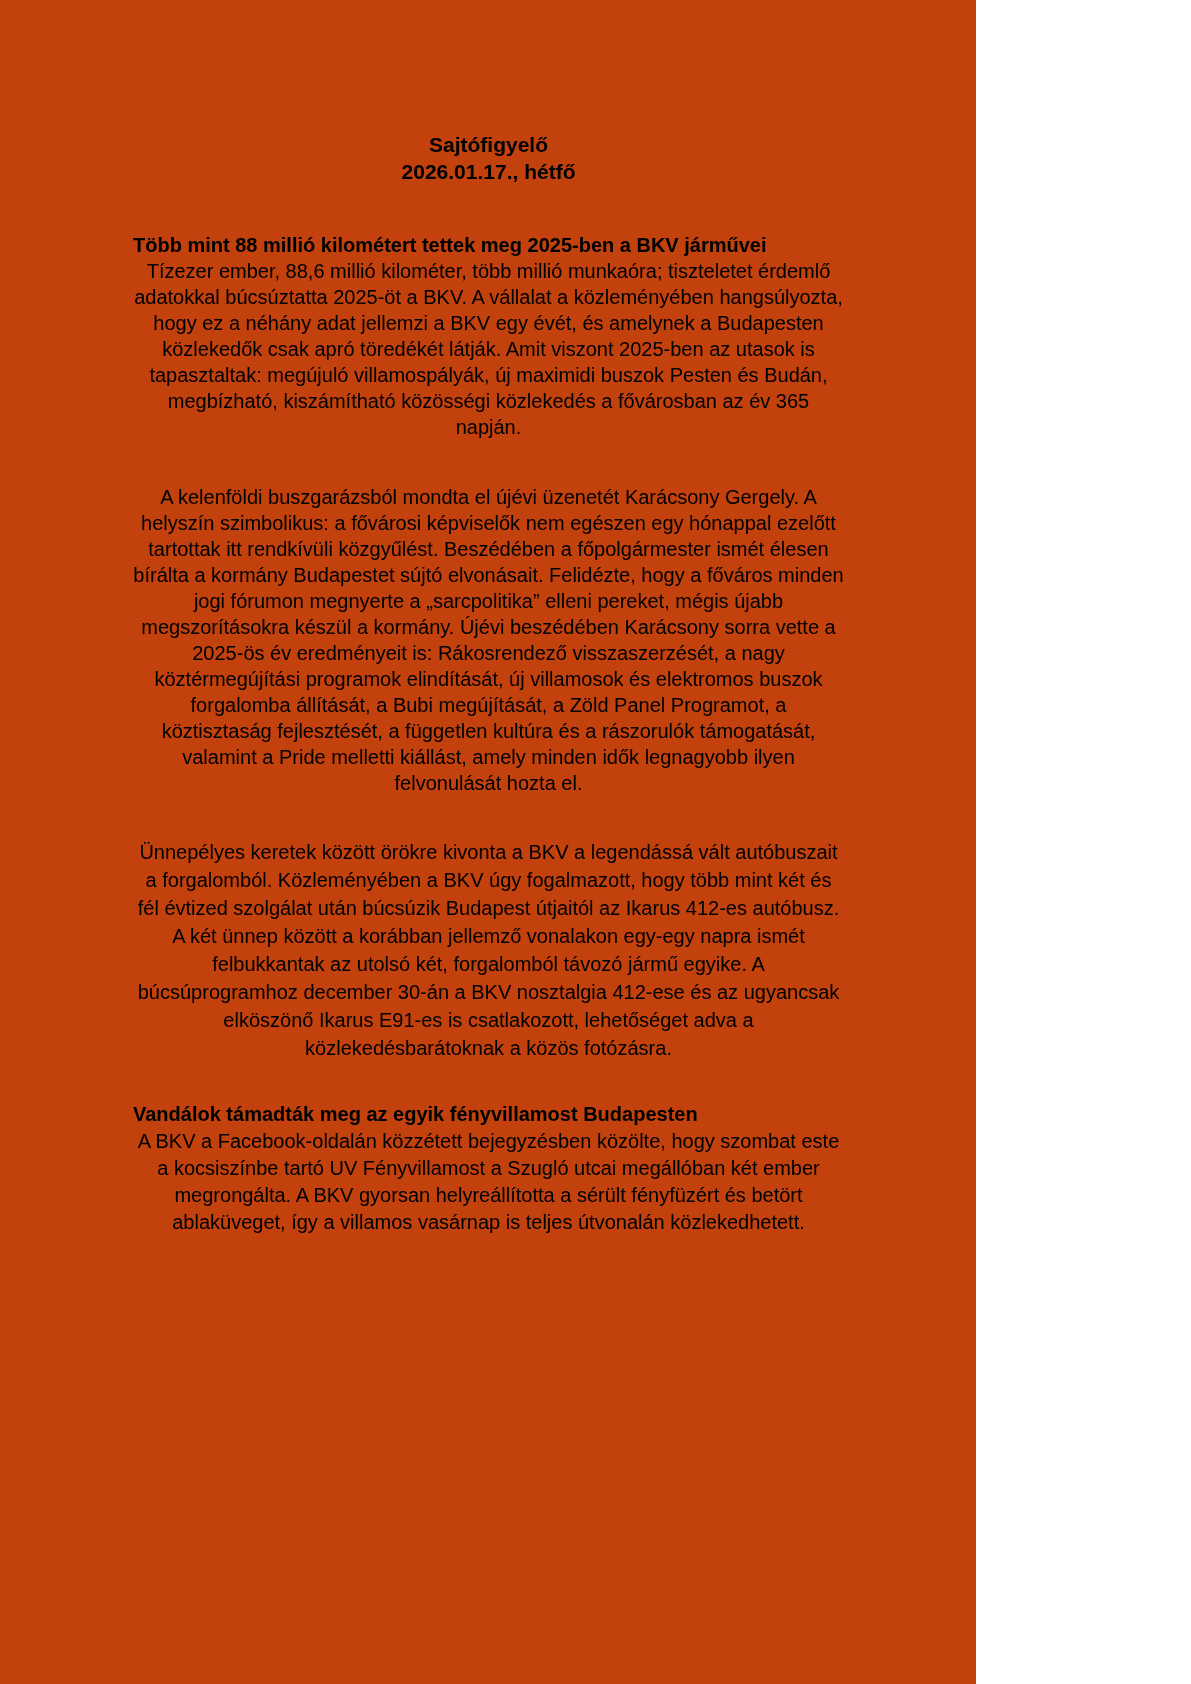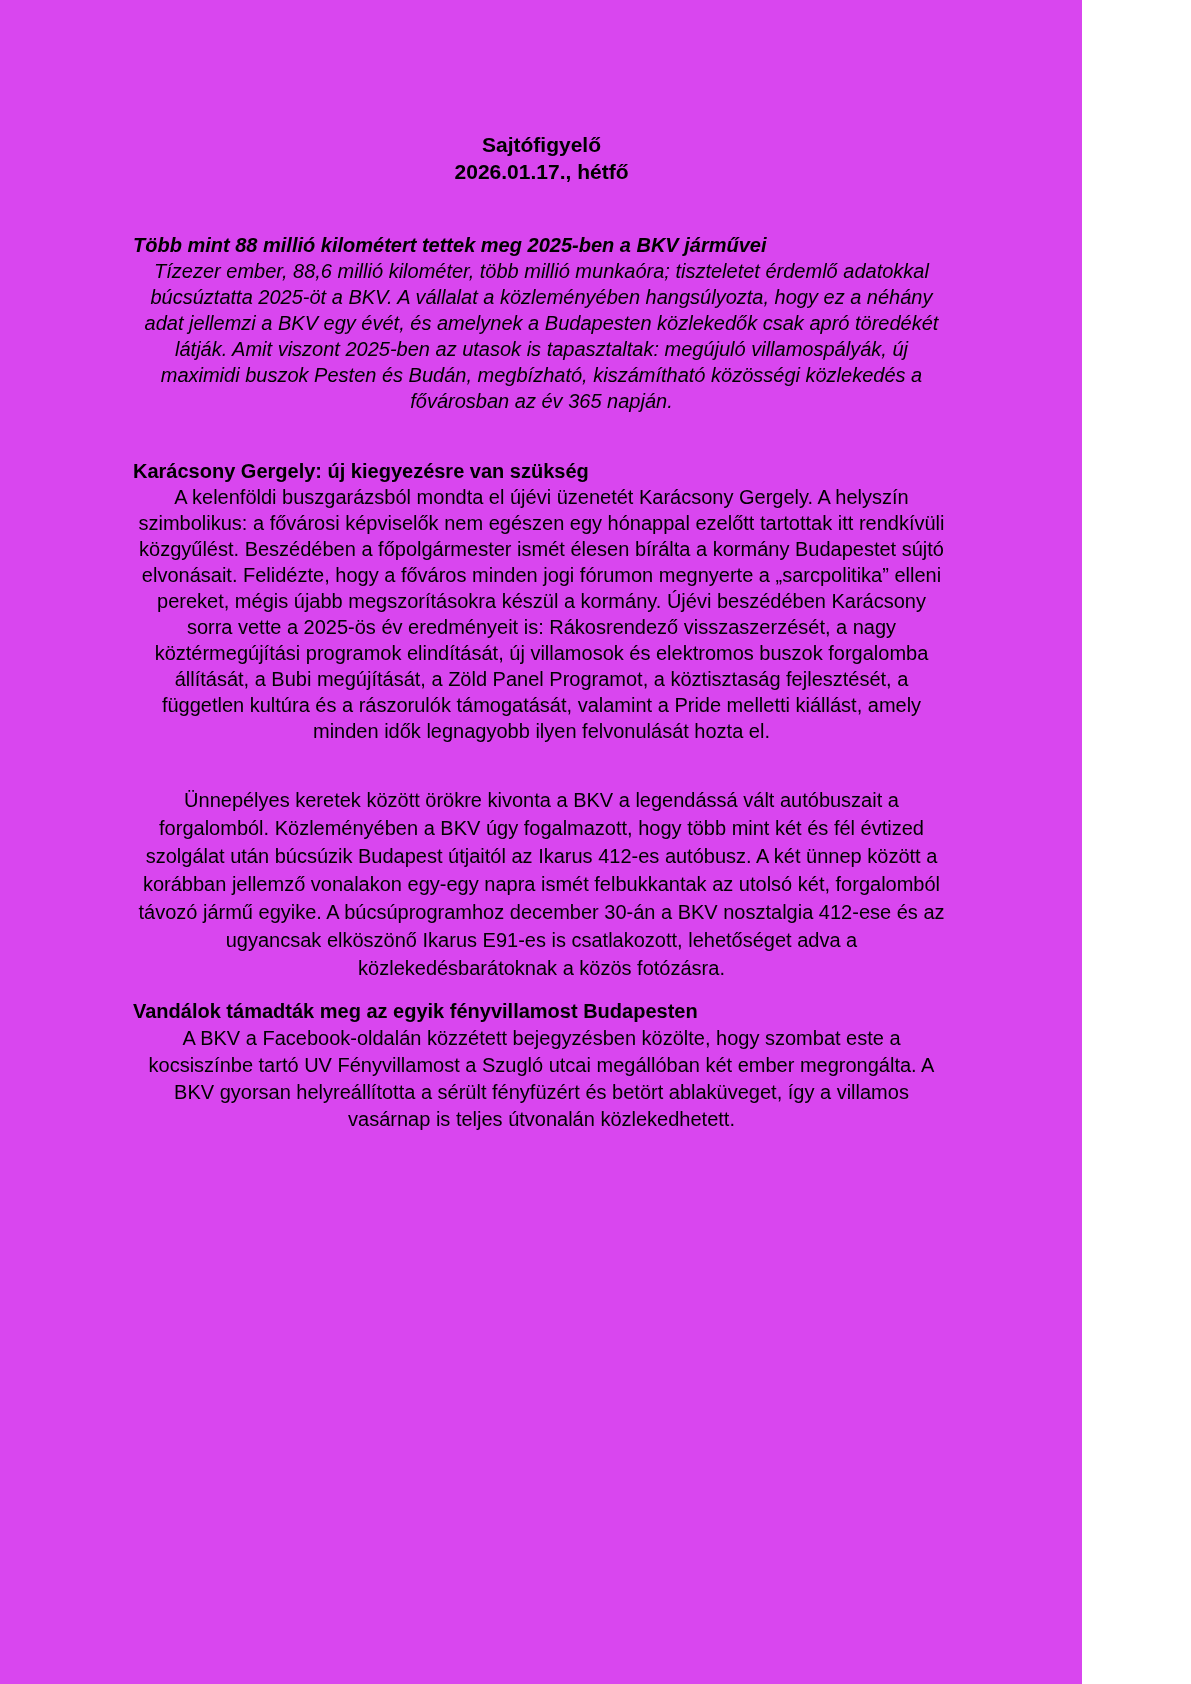--- a/index.html
+++ b/index.html
@@ -2,24 +2,24 @@
 <html lang="hu"><head>
 <meta charset="utf-8">
 <style>
   html, body {
     margin: 0;
     padding: 0;
     background: #ffffff;
   }
   .page {
     position: relative;
-    width: 1082px;
+    width: 976px;
     height: 1684px;
     box-sizing: border-box;
-    background: #d946ef;
+    background: #c2410c;
     color: #000000;
     font-family: "Liberation Sans", sans-serif;
     padding: 131px 132px 0 133px;
     overflow: hidden;
   }
   .title-block {
     text-align: center;
     font-weight: bold;
     font-size: 21px;
     line-height: 27px;
@@ -32,45 +32,44 @@
     font-size: 20px;
     font-weight: bold;
   }
   .doc-section p {
     margin: 0;
     font-size: 20px;
     font-weight: normal;
     text-align: center;
   }
   .sec-1 { margin-top: 47px; }
-  .sec-1 h2, .sec-1 p { line-height: 26px; font-style: italic; }
+  .sec-1 h2, .sec-1 p { line-height: 26px; }
   .sec-2 { margin-top: 44px; }
   .sec-2 h2, .sec-2 p { line-height: 26px; }
   .sec-3 { margin-top: 42px; }
   .sec-3 h2, .sec-3 p { line-height: 28px; }
-  .sec-4 { margin-top: 16px; }
+  .sec-4 { margin-top: 39px; }
   .sec-4 h2, .sec-4 p { line-height: 27px; }
 </style>
 </head>
 <body>
 
 <div class="page">
 
   <div class="title-block">
     <div class="doc-title">Sajtófigyelő</div>
     <div class="doc-date">2026.01.17., hétfő</div>
   </div>
 
   <section class="doc-section sec-1">
     <h2>Több mint 88 millió kilométert tettek meg 2025-ben a BKV járművei</h2>
     <p>Tízezer ember, 88,6 millió kilométer, több millió munkaóra; tiszteletet érdemlő adatokkal búcsúztatta 2025-öt a BKV. A vállalat a közleményében hangsúlyozta, hogy ez a néhány adat jellemzi a BKV egy évét, és amelynek a Budapesten közlekedők csak apró töredékét látják. Amit viszont 2025-ben az utasok is tapasztaltak: megújuló villamospályák, új maximidi buszok Pesten és Budán, megbízható, kiszámítható közösségi közlekedés a fővárosban az év 365 napján.</p>
   </section>
 
   <section class="doc-section sec-2">
-    <h2>Karácsony Gergely: új kiegyezésre van szükség</h2>
     <p>A kelenföldi buszgarázsból mondta el újévi üzenetét Karácsony Gergely. A helyszín szimbolikus: a fővárosi képviselők nem egészen egy hónappal ezelőtt tartottak itt rendkívüli közgyűlést. Beszédében a főpolgármester ismét élesen bírálta a kormány Budapestet sújtó elvonásait. Felidézte, hogy a főváros minden jogi fórumon megnyerte a „sarcpolitika” elleni pereket, mégis újabb megszorításokra készül a kormány. Újévi beszédében Karácsony sorra vette a 2025-ös év eredményeit is: Rákosrendező visszaszerzését, a nagy köztérmegújítási programok elindítását, új villamosok és elektromos buszok forgalomba állítását, a Bubi megújítását, a Zöld Panel Programot, a köztisztaság fejlesztését, a független kultúra és a rászorulók támogatását, valamint a Pride melletti kiállást, amely minden idők legnagyobb ilyen felvonulását hozta el.</p>
   </section>
 
   <section class="doc-section sec-3">
     <p>Ünnepélyes keretek között örökre kivonta a BKV a legendássá vált autóbuszait a forgalomból. Közleményében a BKV úgy fogalmazott, hogy több mint két és fél évtized szolgálat után búcsúzik Budapest útjaitól az Ikarus 412-es autóbusz. A két ünnep között a korábban jellemző vonalakon egy-egy napra ismét felbukkantak az utolsó két, forgalomból távozó jármű egyike. A búcsúprogramhoz december 30-án a BKV nosztalgia 412-ese és az ugyancsak elköszönő Ikarus E91-es is csatlakozott, lehetőséget adva a közlekedésbarátoknak a közös fotózásra.</p>
   </section>
 
   <section class="doc-section sec-4">
     <h2>Vandálok támadták meg az egyik fényvillamost Budapesten</h2>
     <p>A BKV a Facebook-oldalán közzétett bejegyzésben közölte, hogy szombat este a kocsiszínbe tartó UV Fényvillamost a Szugló utcai megállóban két ember megrongálta. A BKV gyorsan helyreállította a sérült fényfüzért és betört ablaküveget, így a villamos vasárnap is teljes útvonalán közlekedhetett.</p>

